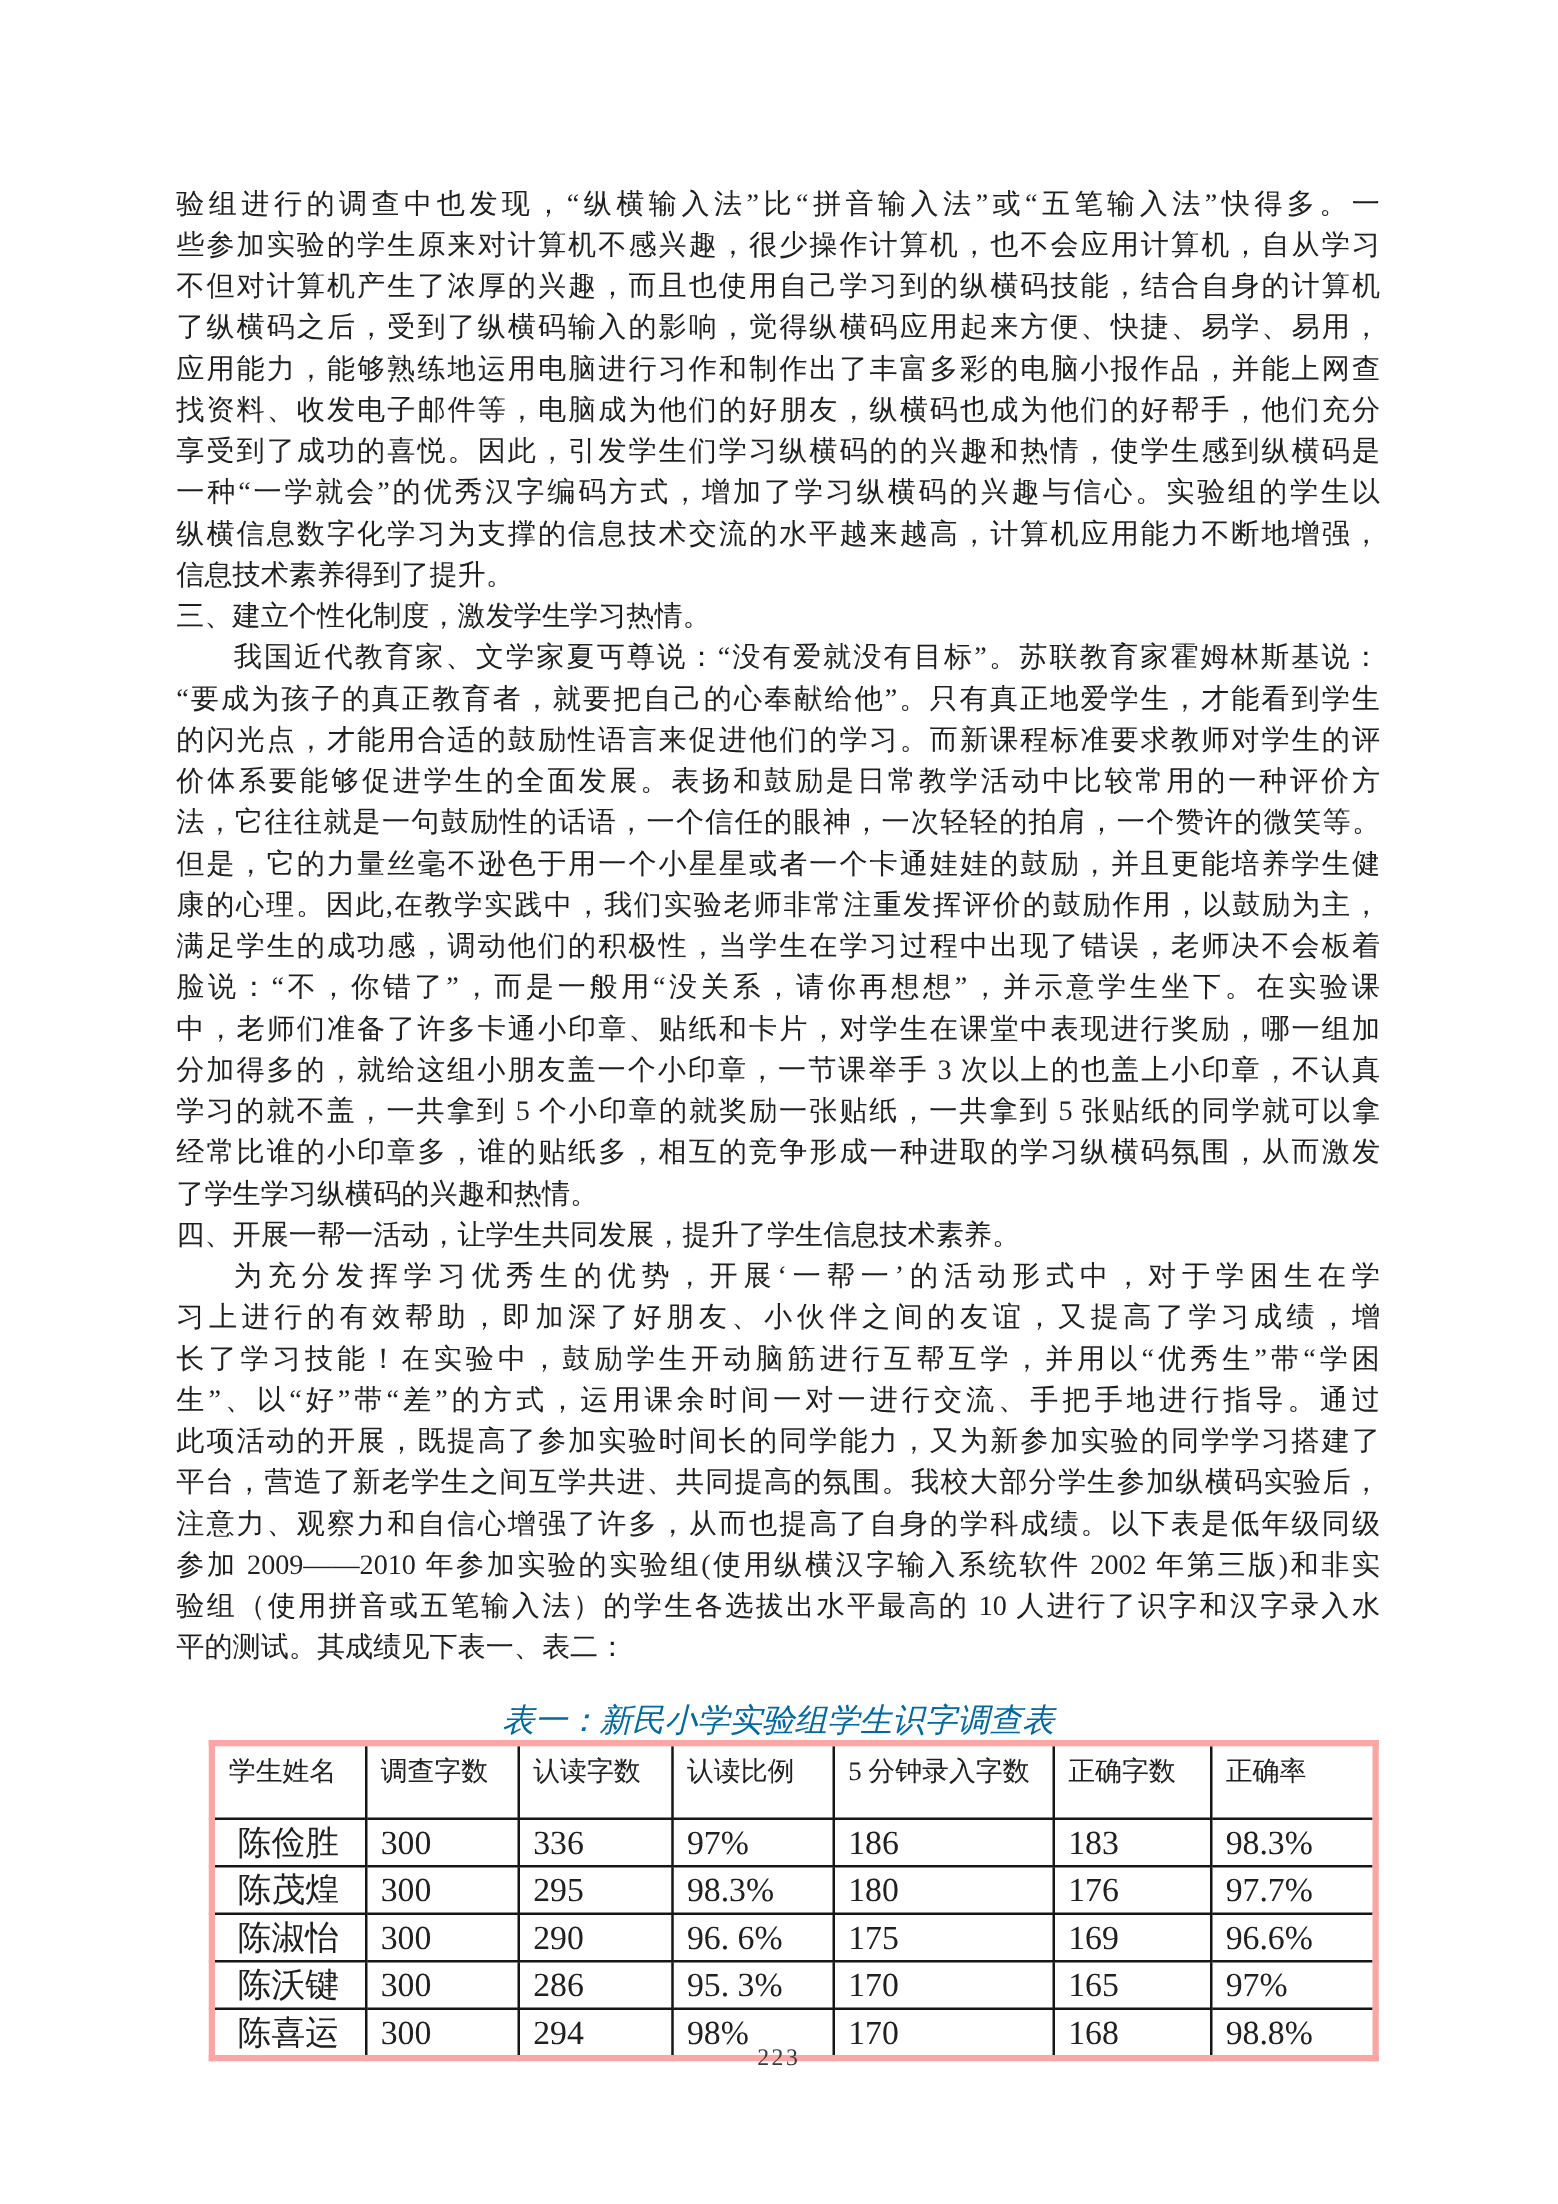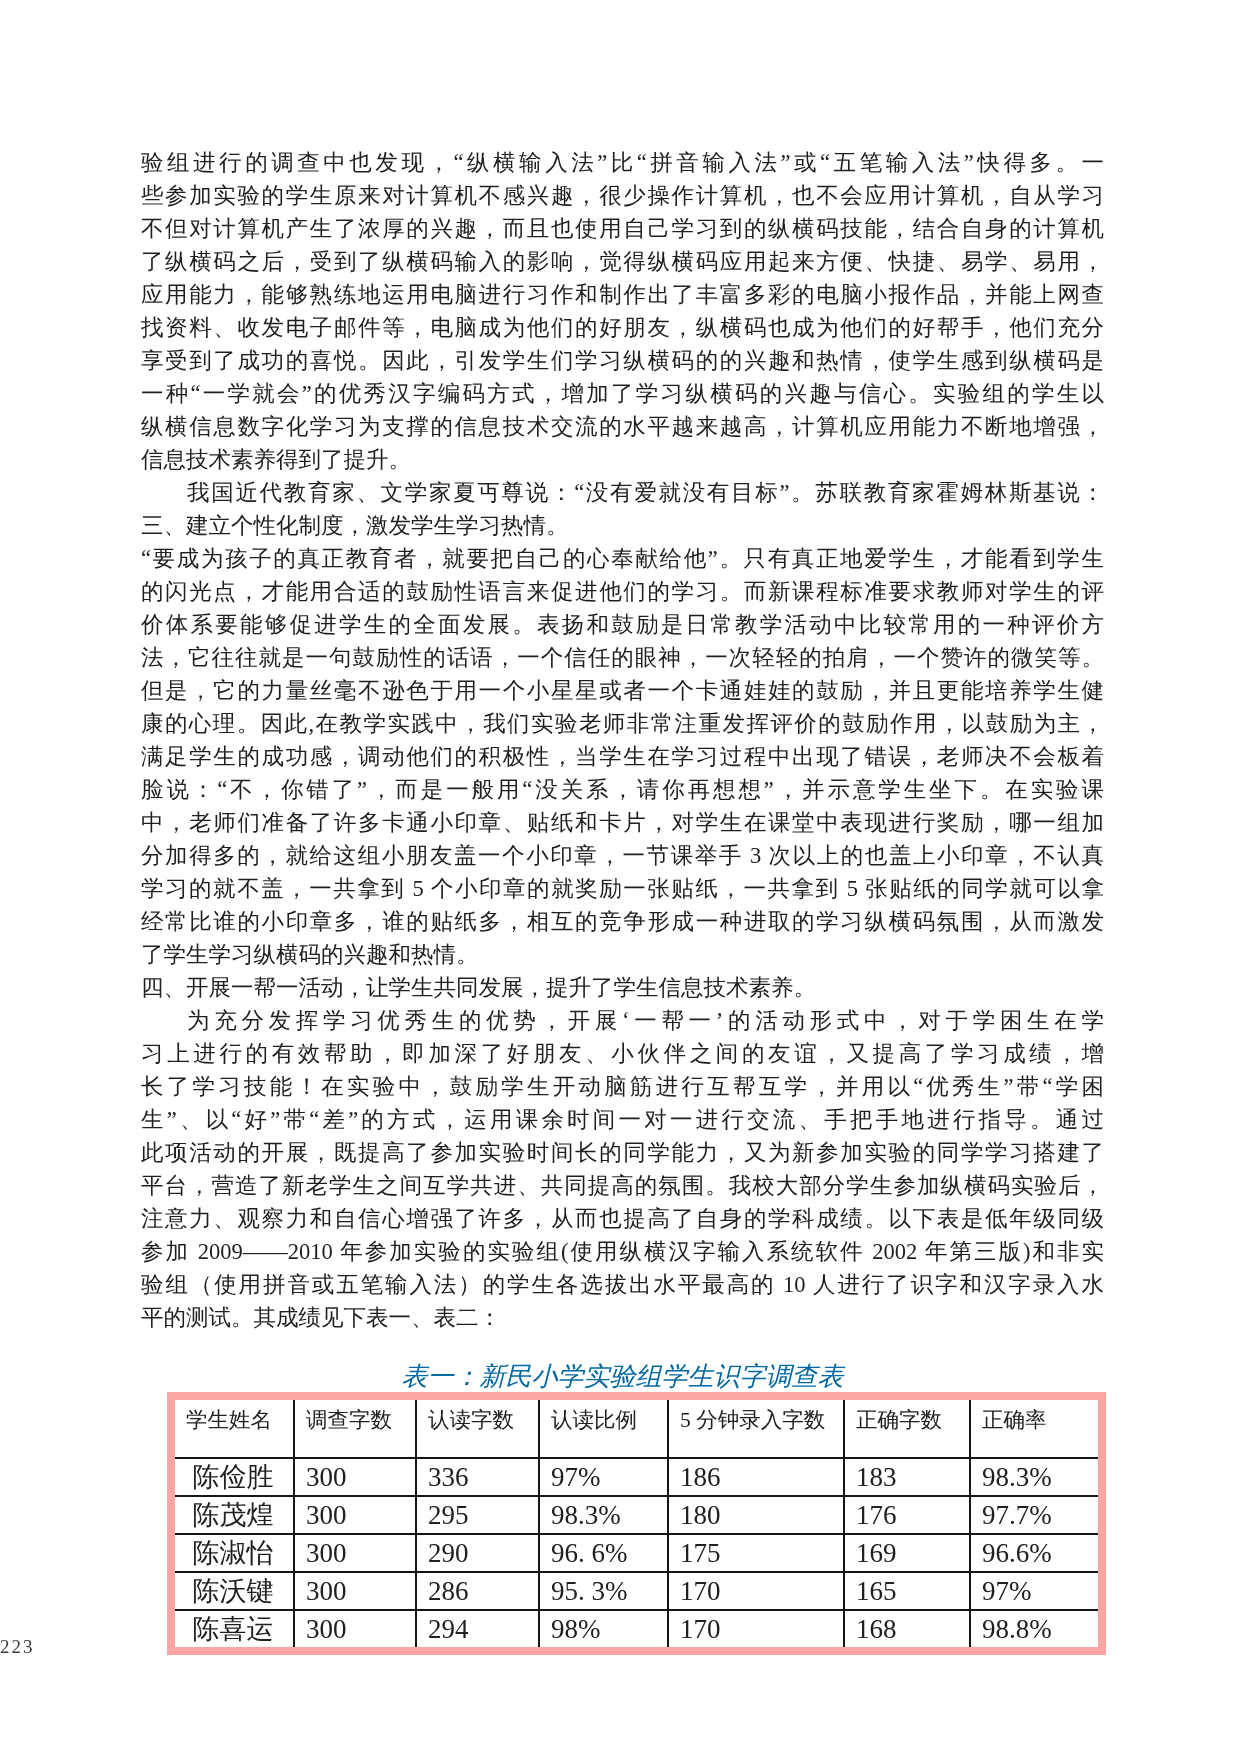--- a/index.html
+++ b/index.html
@@ -26,21 +26,21 @@
   .i2{text-indent:46px;}
   .table-title{
     position:absolute;left:141px;top:1363px;width:963px;
     text-align:center;font-size:26px;line-height:28px;color:#0369a1;font-style:italic;
   }
   table.datatable{
     position:absolute;left:167px;top:1392px;
     width:931px;
     border-collapse:collapse;
     table-layout:fixed;
-    border:8px solid #fca5a5;
+    border:5px solid #fca5a5;
   }
   table.datatable th, table.datatable td{
     border:2px solid #161616;
     font-weight:normal;
     color:#202020;
     overflow:hidden;
   }
   table.datatable th{
     height:52px;
     vertical-align:top;
@@ -57,41 +57,41 @@
   }
   table.datatable td.name{
     text-align:center;
     padding-left:0;
   }
   col.c0{width:123px;} col.c1{width:122px;} col.c2{width:123px;}
   col.c3{width:129px;} col.c4{width:176px;} col.c5{width:126px;}
   col.c6{width:132px;}
   .pagenum{
     position:absolute;left:0;top:1636px;width:1246px;
-    font-size:19px;letter-spacing:2px;color:#3a3a3a;
+    text-align:center;font-size:19px;letter-spacing:2px;color:#3a3a3a;
   }
 </style>
 </head>
 <body>
 
 <div class="page">
 
   <div class="textcol" id="lines">
       <div class="line j">验组进行的调查中也发现，“纵横输入法”比“拼音输入法”或“五笔输入法”快得多。一</div>
       <div class="line j">些参加实验的学生原来对计算机不感兴趣，很少操作计算机，也不会应用计算机，自从学习</div>
       <div class="line j">不但对计算机产生了浓厚的兴趣，而且也使用自己学习到的纵横码技能，结合自身的计算机</div>
       <div class="line j">了纵横码之后，受到了纵横码输入的影响，觉得纵横码应用起来方便、快捷、易学、易用，</div>
       <div class="line j">应用能力，能够熟练地运用电脑进行习作和制作出了丰富多彩的电脑小报作品，并能上网查</div>
       <div class="line j">找资料、收发电子邮件等，电脑成为他们的好朋友，纵横码也成为他们的好帮手，他们充分</div>
       <div class="line j">享受到了成功的喜悦。因此，引发学生们学习纵横码的的兴趣和热情，使学生感到纵横码是</div>
       <div class="line j">一种“一学就会”的优秀汉字编码方式，增加了学习纵横码的兴趣与信心。实验组的学生以</div>
       <div class="line j">纵横信息数字化学习为支撑的信息技术交流的水平越来越高，计算机应用能力不断地增强，</div>
       <div class="line l">信息技术素养得到了提升。</div>
+      <div class="line l">三、建立个性化制度，激发学生学习热情。</div>
       <div class="line j i2">我国近代教育家、文学家夏丏尊说：“没有爱就没有目标”。苏联教育家霍姆林斯基说：</div>
-      <div class="line l">三、建立个性化制度，激发学生学习热情。</div>
       <div class="line j">“要成为孩子的真正教育者，就要把自己的心奉献给他”。只有真正地爱学生，才能看到学生</div>
       <div class="line j">的闪光点，才能用合适的鼓励性语言来促进他们的学习。而新课程标准要求教师对学生的评</div>
       <div class="line j">价体系要能够促进学生的全面发展。表扬和鼓励是日常教学活动中比较常用的一种评价方</div>
       <div class="line j">法，它往往就是一句鼓励性的话语，一个信任的眼神，一次轻轻的拍肩，一个赞许的微笑等。</div>
       <div class="line j">但是，它的力量丝毫不逊色于用一个小星星或者一个卡通娃娃的鼓励，并且更能培养学生健</div>
       <div class="line j">康的心理。因此,在教学实践中，我们实验老师非常注重发挥评价的鼓励作用，以鼓励为主，</div>
       <div class="line j">满足学生的成功感，调动他们的积极性，当学生在学习过程中出现了错误，老师决不会板着</div>
       <div class="line j">脸说：“不，你错了”，而是一般用“没关系，请你再想想”，并示意学生坐下。在实验课</div>
       <div class="line j">中，老师们准备了许多卡通小印章、贴纸和卡片，对学生在课堂中表现进行奖励，哪一组加</div>
       <div class="line j">分加得多的，就给这组小朋友盖一个小印章，一节课举手 3 次以上的也盖上小印章，不认真</div>

